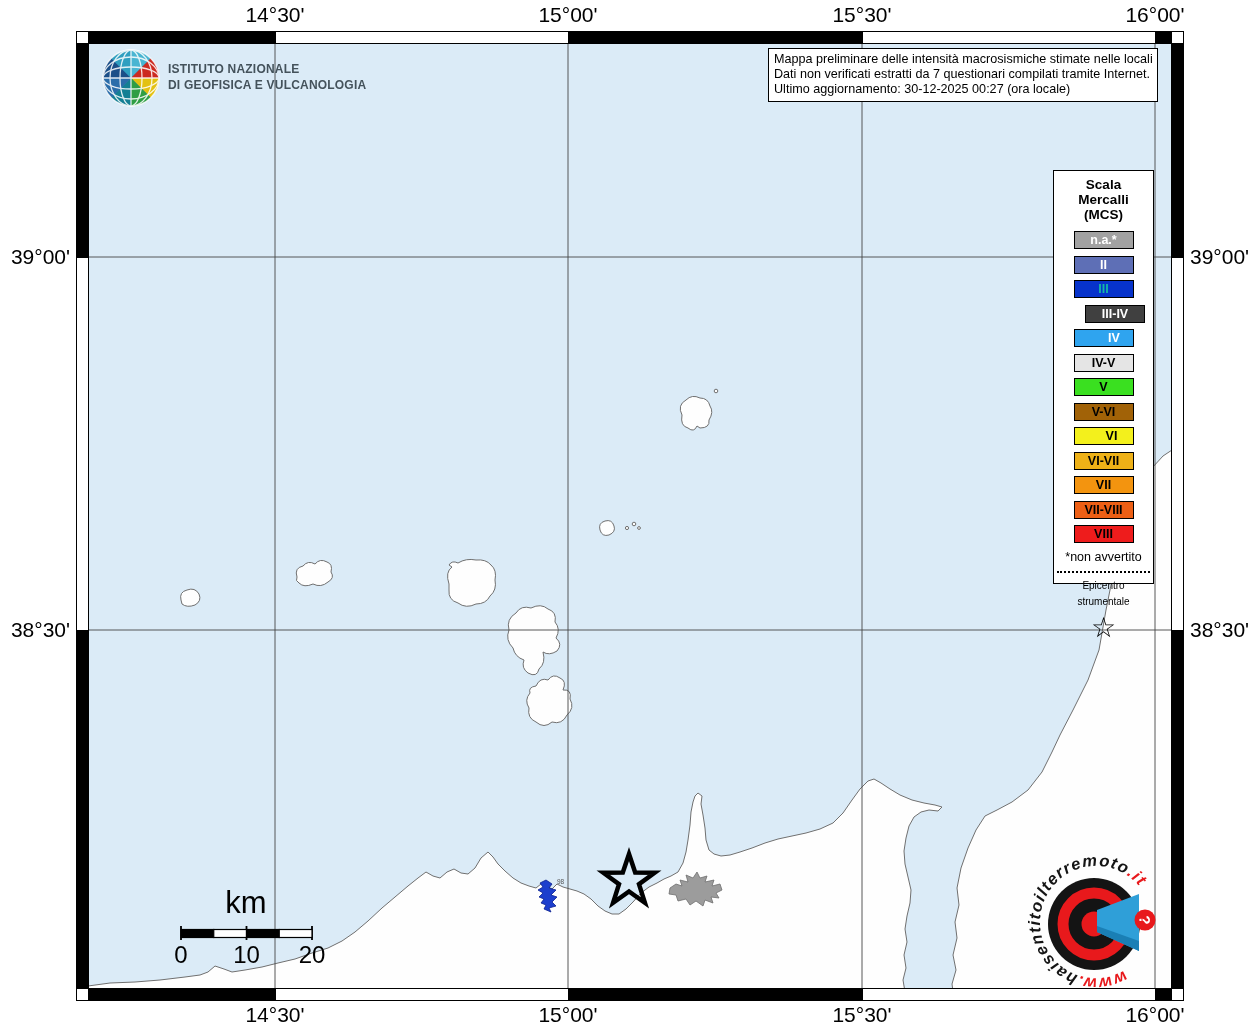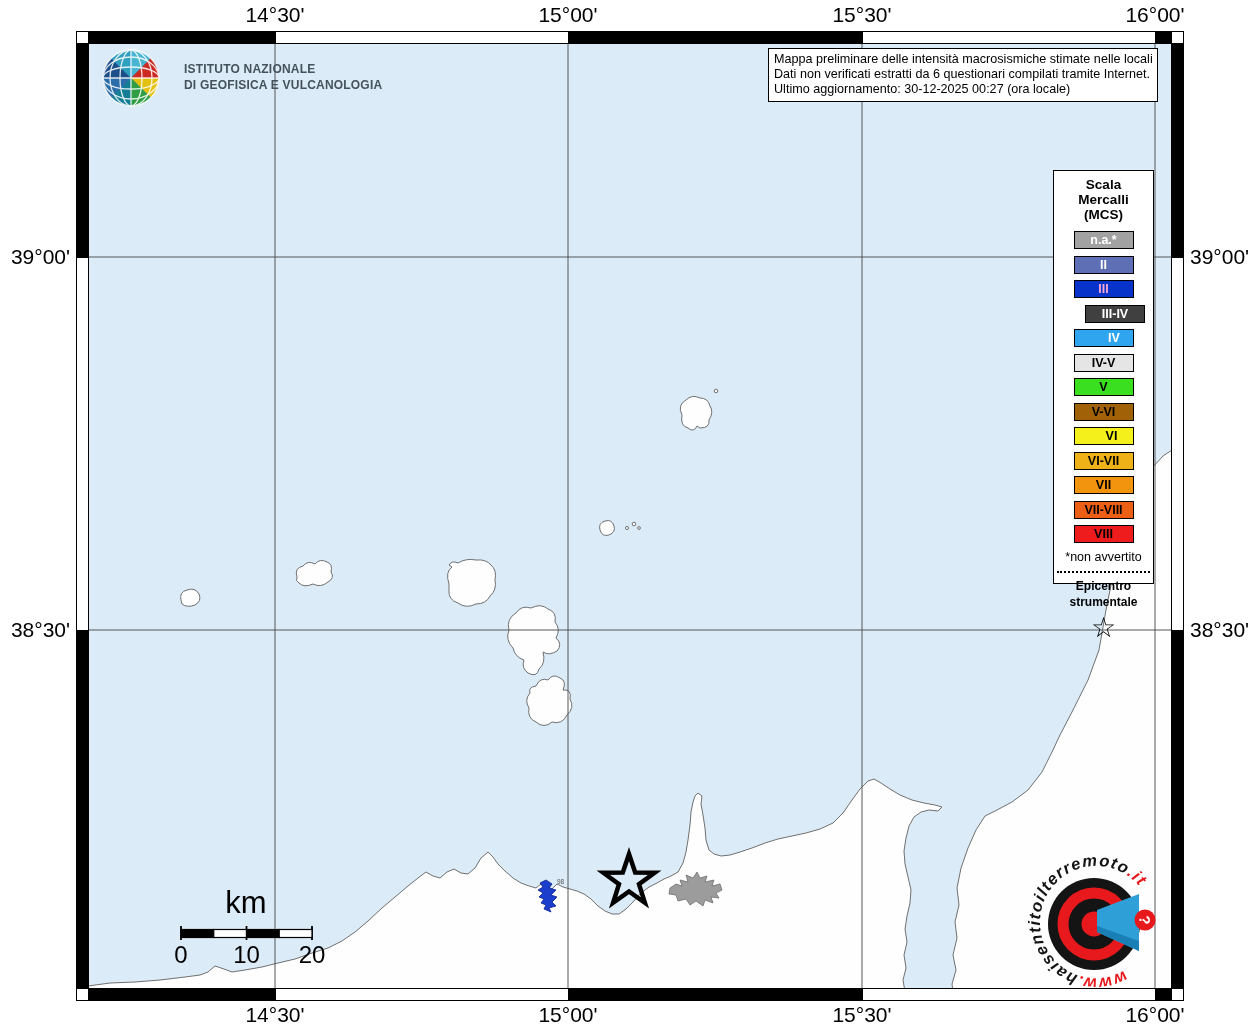--- a/index.html
+++ b/index.html
@@ -21,39 +21,39 @@
 
   
   .map-svg{position:absolute;left:88px;top:43px;}
   .land{fill:#fefefe;stroke:#707070;stroke-width:1;}
   .grid{stroke:#454545;stroke-width:0.9;}
   .locality{stroke-width:0.8;}
 
   
   .ingv{position:absolute;left:100px;top:44px;width:330px;height:70px;}
   .ingv .globe{position:absolute;left:0;top:2px;}
-  .ingv .txt{position:absolute;left:84px;top:17px;color:#44525b;font-weight:bold;
+  .ingv .txt{position:absolute;left:68px;top:17px;color:#44525b;font-weight:bold;
              font-size:12px;letter-spacing:0.2px;line-height:16px;white-space:nowrap;}
 
   
   .info-box{position:absolute;left:768px;top:48px;width:390px;box-sizing:border-box;
             background:#fff;border:1px solid #000;padding:3px 5px 4px 5px;
             font-size:12.6px;line-height:15px;color:#000;}
   .info-box div{white-space:nowrap;overflow:hidden;}
 
   
   .legend{position:absolute;left:1053px;top:170px;width:101px;height:414px;box-sizing:border-box;
           background:#fff;border:1px solid #000;text-align:center;color:#000;}
   .legend .title{margin-top:6px;font-weight:bold;font-size:13.5px;line-height:15px;}
   .swatch{width:60px;height:18px;margin:6.5px auto 0 auto;border:1px solid #000;box-sizing:border-box;
           font-weight:bold;font-size:12.5px;line-height:16px;}
   .swatch.first{margin-top:9px;}
   .legend .footnote{margin-top:7px;font-size:12.5px;}
   .legend .divider{border-top:2px dotted #000;margin:7px 3px 5px 3px;height:0;}
-  .legend .epi{font-weight:bold;font-size:12px;line-height:16px;}
+  .legend .epi{font-weight:normal;font-size:10px;line-height:16px;}
   .legend .star{font-size:28px;line-height:30px;margin-top:3px;color:#000;}
 </style>
 </head>
 <body>
 
 <div class="stage">
 
   <div class="axis-label center" style="left:275px;top:3px;">14°30'</div>
   <div class="axis-label center" style="left:568px;top:3px;">15°00'</div>
   <div class="axis-label center" style="left:862px;top:3px;">15°30'</div>
@@ -200,33 +200,33 @@
       </g>
     </svg>
     <div class="txt">
       <div>ISTITUTO NAZIONALE</div>
       <div>DI GEOFISICA E VULCANOLOGIA</div>
     </div>
   </div>
 
   <div class="info-box">
     <div>Mappa preliminare delle intensità macrosismiche stimate nelle località</div>
-    <div>Dati non verificati estratti da 6 questionari compilati tramite Internet.</div>
+    <div>Dati non verificati estratti da 7 questionari compilati tramite Internet.</div>
     <div>Ultimo aggiornamento: 30-12-2025 00:27 (ora locale)</div>
   </div>
 
   <div class="legend">
     <div class="title">
       <div>Scala</div>
       <div>Mercalli</div>
       <div>(MCS)</div>
     </div>
     <div class="swatch first" style="background: rgb(162, 162, 162); color: rgb(255, 255, 255);">n.a.*</div>
     <div class="swatch" style="background: rgb(94, 111, 182); color: rgb(255, 255, 255);">II</div>
-    <div class="swatch" style="background: rgb(7, 51, 203); color: #f9a8d4;">III</div>
+    <div class="swatch" style="background: rgb(7, 51, 203); color: #14b8a6;">III</div>
     <div class="swatch" style="background: #404040; color: rgb(255, 255, 255); margin-left: 31px;">III-IV</div>
     <div class="swatch" style="background: rgb(47, 164, 239); color: rgb(255, 255, 255); padding-left: 21px;">IV</div>
     <div class="swatch" style="background: #e5e5e5; color: rgb(0, 0, 0);">IV-V</div>
     <div class="swatch" style="background: rgb(58, 224, 32); color: rgb(0, 0, 0);">V</div>
     <div class="swatch" style="background: #a16207; color: rgb(0, 0, 0);">V-VI</div>
     <div class="swatch" style="background: rgb(243, 240, 28); color: rgb(0, 0, 0); padding-left: 16px;">VI</div>
     <div class="swatch" style="background: rgb(238, 177, 23); color: rgb(0, 0, 0);">VI-VII</div>
     <div class="swatch" style="background: rgb(243, 148, 15); color: rgb(0, 0, 0);">VII</div>
     <div class="swatch" style="background: rgb(237, 95, 21); color: rgb(0, 0, 0);">VII-VIII</div>
     <div class="swatch" style="background: rgb(238, 28, 28); color: rgb(0, 0, 0);">VIII</div>

